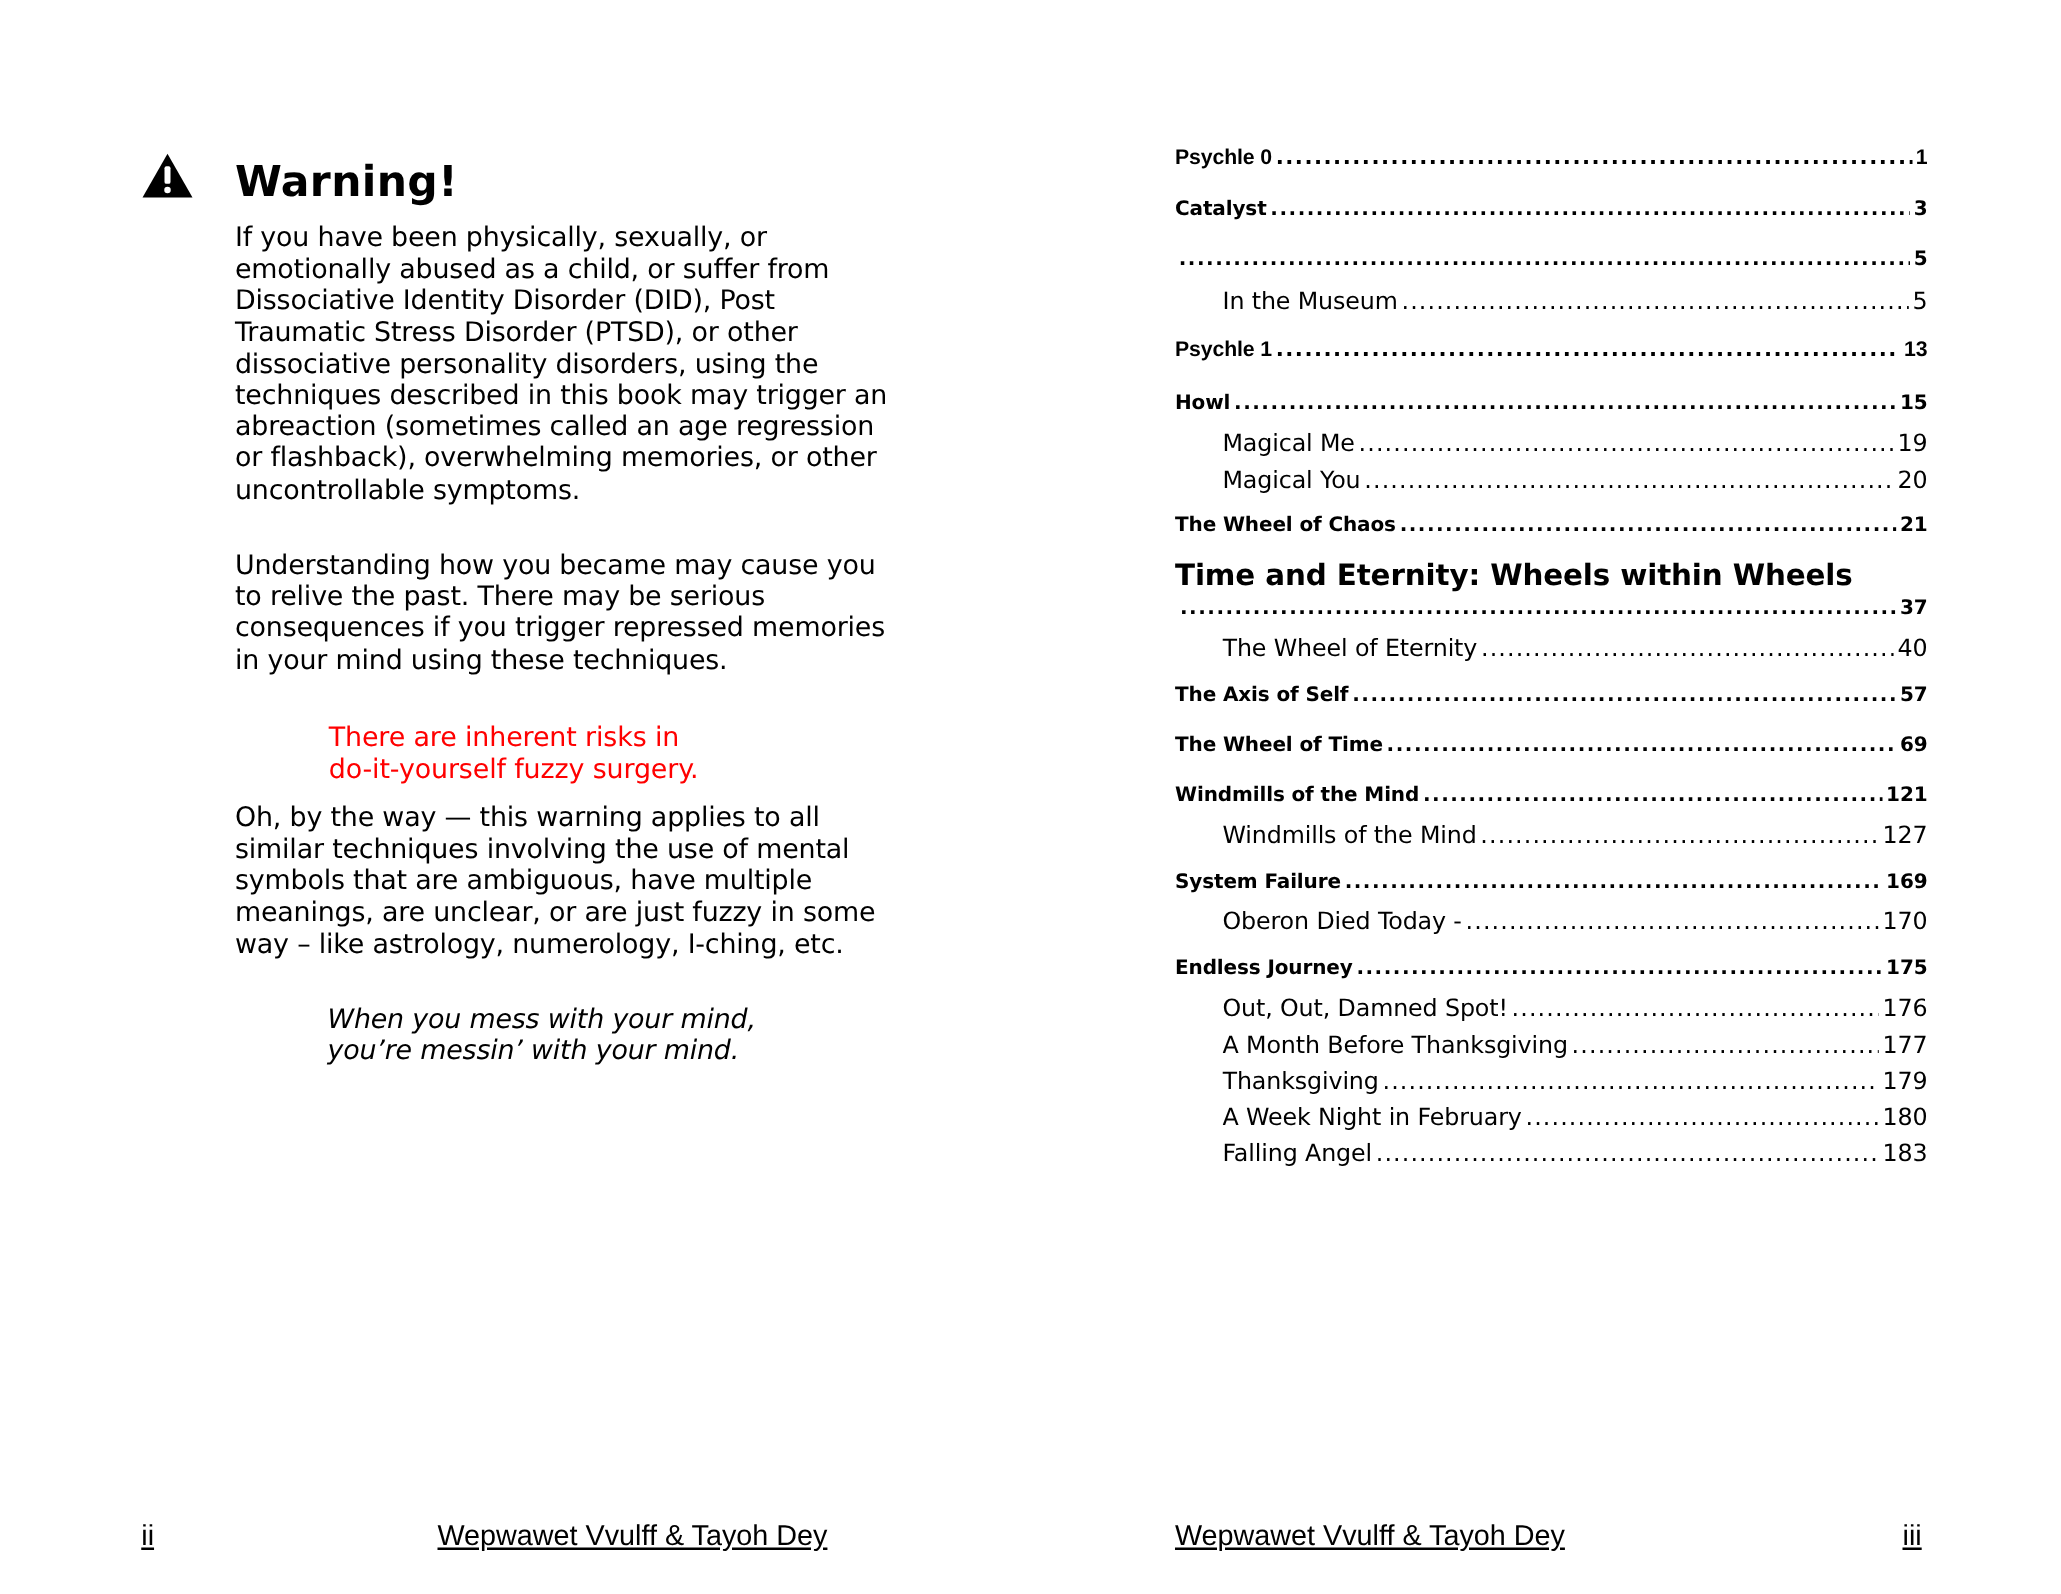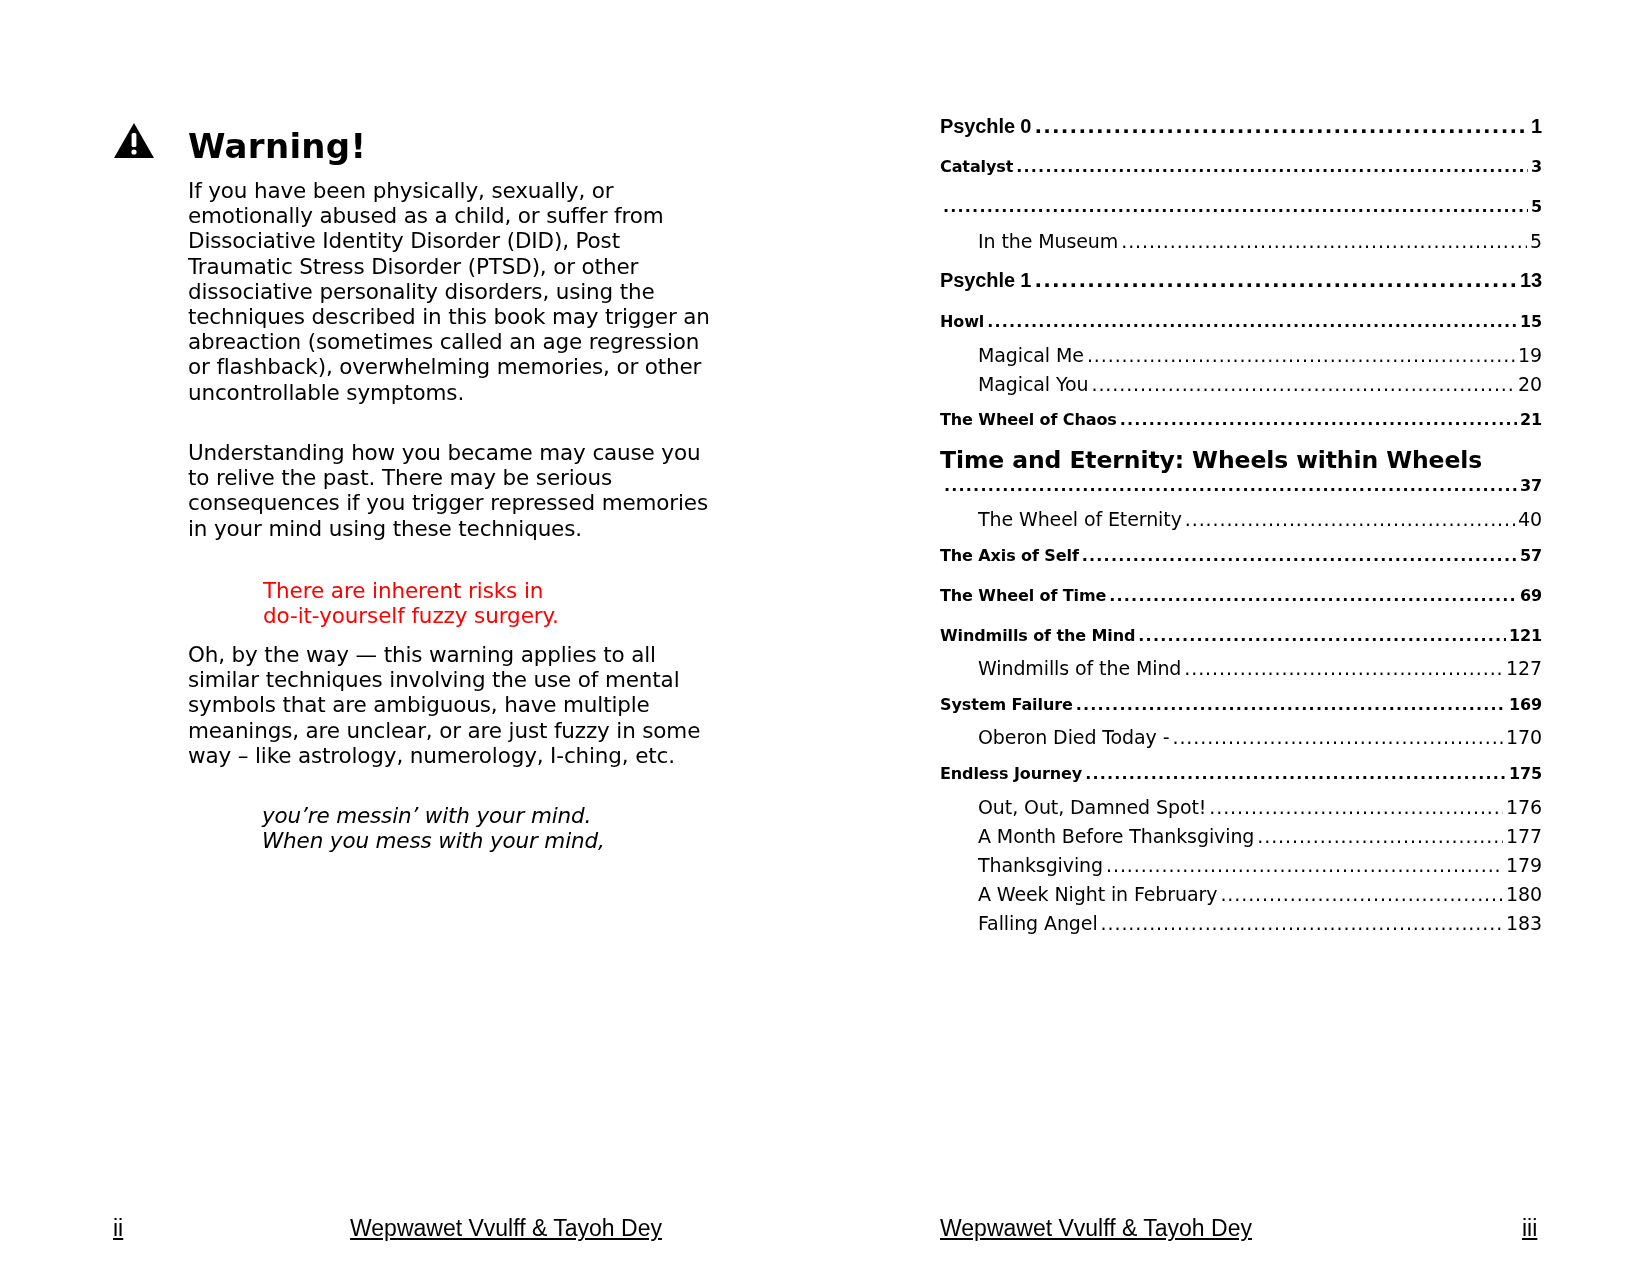--- a/index.html
+++ b/index.html
@@ -44,21 +44,21 @@
   .f-right-author { left: 940px; }
   .f-right-num { left: 1522px; }
 
   
   .toc { position: absolute; left: 940px; top: 0; width: 602px; }
   .toc-row {
     position: absolute; left: 0; width: 602px;
     display: flex; align-items: baseline; white-space: nowrap; overflow: hidden;
   }
   .toc-row.h { font-weight: bold; font-size: 16px; line-height: 28px; letter-spacing: -0.1px; }
-  .toc-row.h.arial { font-family: "Liberation Sans", sans-serif; font-size: 20px; }
+  .toc-row.h.arial { font-family: "Liberation Sans", sans-serif; font-size: 17px; }
   .toc-row.s { left: 38px; width: 564px; font-size: 19px; line-height: 24px; letter-spacing: -0.1px; }
   .toc-title { flex: 0 0 auto; }
   .toc-dots {
     flex: 1 1 auto; overflow: hidden; margin: 0 3px;
     font-family: "DejaVu Sans", sans-serif; letter-spacing: 1.2px;
   }
   .toc-row.s .toc-dots { letter-spacing: 0.9px; }
   .toc-dots::before {
     content: "........................................................................................................................................................................";
   }
@@ -84,22 +84,22 @@
   <p class="body-text p2">Understanding how you became may cause you to relive the past. There may be serious consequences if you trigger repressed memories in your mind using these techniques.</p>
 
   <div class="red-callout">
     <div>There are inherent risks in</div>
     <div>do-it-yourself fuzzy surgery.</div>
   </div>
 
   <p class="body-text p3">Oh, by the way — this warning applies to all similar techniques involving the use of mental symbols that are ambiguous, have multiple meanings, are unclear, or are just fuzzy in some way – like astrology, numerology, I-ching, etc.</p>
 
   <div class="quote">
+    <div>When you mess with your mind,</div>
     <div>you’re messin’ with your mind.</div>
-    <div>When you mess with your mind,</div>
   </div>
 </div>
 
 <div class="footer f-left-num">ii</div>
 <div class="footer f-left-author">Wepwawet Vvulff &amp; Tayoh Dey</div>
 
 <div class="toc">
   <div class="toc-row h arial" style="top:112px">
     <span class="toc-title">Psychle 0</span>
     <span class="toc-dots"></span>

